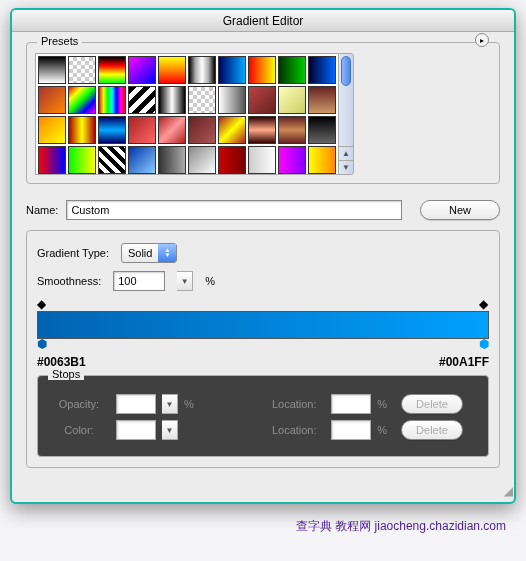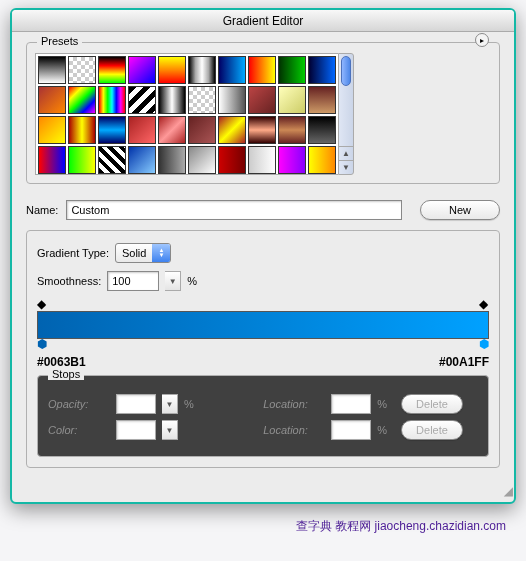--- a/index.html
+++ b/index.html
@@ -177,21 +177,21 @@
     margin-left: 6px;
     background: linear-gradient(to bottom, #9fc6ff, #3e82ef);
     display: flex;
     flex-direction: column;
     align-items: center;
     justify-content: center;
     color: #fff;
     font-size: 6px;
     line-height: 5px;
   }
-  .row-line { display: flex; align-items: center; gap: 6px; margin-bottom: 8px; }
+  .row-line { display: flex; align-items: center; gap: 12px; margin-bottom: 8px; }
   .smooth-input { width: 52px; }
   .grad-bar-wrap { margin-top: 8px; }
   .markers-top, .markers-bot {
     display: flex;
     justify-content: space-between;
     padding: 0 0;
     height: 12px;
     position: relative;
   }
   .marker {
@@ -219,21 +219,21 @@
     padding: 12px 25px 10px 10px;
     background: #404040;
     margin-top: 6px;
   }
   .stop-row {
     display: flex;
     align-items: center;
     gap: 6px;
     margin: 6px 0;
   }
-  .stop-row .lbl { width: 62px; text-align: left; color: #8f8f8f; font-style: italic; }
+  .stop-row .lbl { width: 62px; text-align: center; color: #8f8f8f; }
   .small-input { width: 40px; height: 20px; border: 1px solid #aaa; background: #fff; box-shadow: inset 1px 1px 2px rgba(0,0,0,0.15); }
   .disabled-txt { color: #8f8f8f; }
   .dropdown-arrow {
     width: 16px;
     height: 20px;
     border: 1px solid #aaa;
     border-left: none;
     background: linear-gradient(to bottom, #fff, #e4e4e4);
     display: flex; align-items: center; justify-content: center;
     font-size: 8px;

